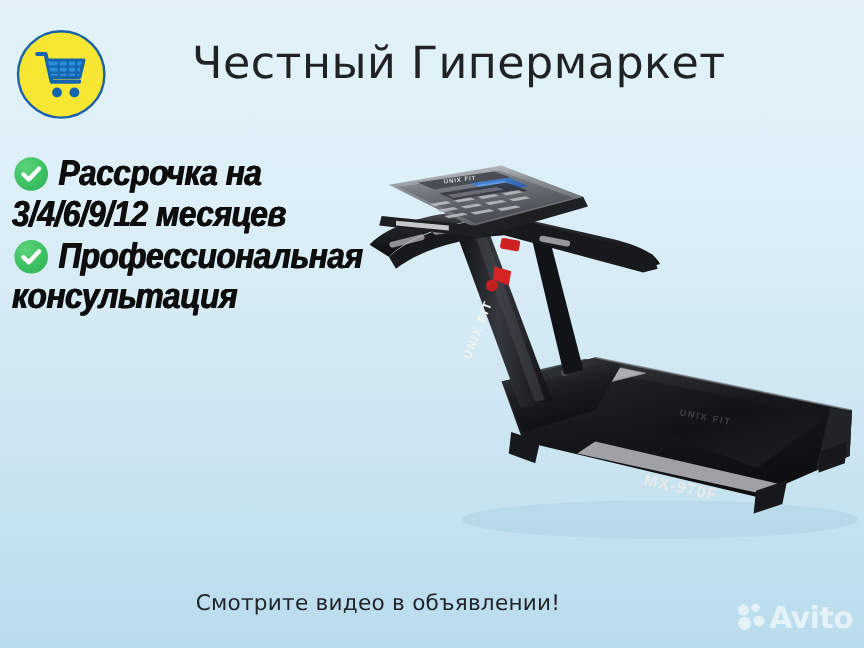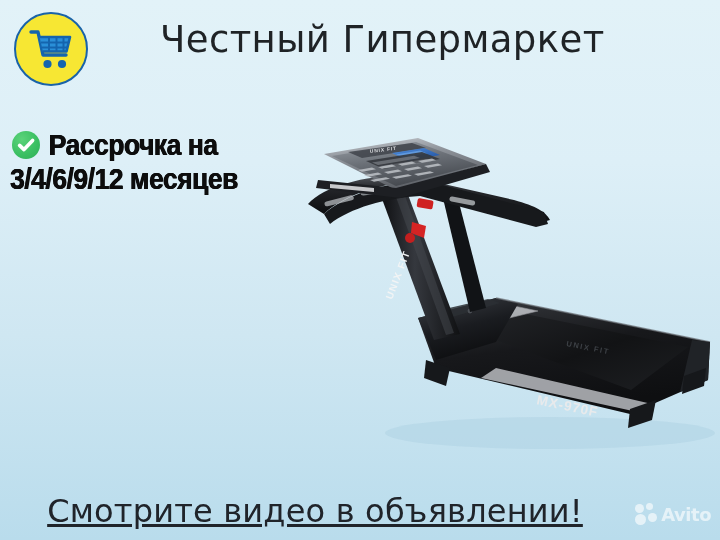--- a/index.html
+++ b/index.html
@@ -14,21 +14,21 @@
     overflow: hidden;
     background: linear-gradient(to bottom, #e2f2f8 0%, #ddeff7 30%, #cfe7f2 62%, #b9dcec 100%);
     font-family: "Liberation Sans", sans-serif;
     -webkit-font-smoothing: antialiased;
   }
 
   
   .header {
     position: absolute;
     left: 0;
-    top: 3px;
+    top: 16px;
     width: 720px;
     height: 92px;
   }
   .cart-badge {
     position: absolute;
     left: 14px;
     top: 9px;
     width: 74px;
     height: 74px;
     border-radius: 50%;
@@ -53,20 +53,21 @@
   
   .features {
     position: absolute;
     left: 10px;
     top: 128px;
     width: 360px;
   }
   .feature {
     position: relative;
     margin-bottom: 1px;
+    font-style: italic;
   }
   .feature-line {
     display: block;
     font-family: "Liberation Sans", sans-serif;
     font-weight: bold;
     font-size: 30px;
     line-height: 34px;
     color: #0d0d0d;
     letter-spacing: -0.5px;
     transform: scaleX(0.88);
@@ -101,26 +102,25 @@
   .product svg { display: block; }
 
   
   .footer-text {
     position: absolute;
     left: 0;
     top: 492px;
     width: 720px;
     text-align: center;
     font-family: "DejaVu Sans", sans-serif;
-    font-size: 32px;
+    font-size: 18px;
     color: #20242a;
     letter-spacing: 0.2px;
     padding-right: 90px;
     box-sizing: border-box;
-    text-decoration: underline;
   }
 
   .avito-mark {
     position: absolute;
     right: 9px;
     bottom: 12px;
     height: 28px;
     display: flex;
     align-items: center;
     opacity: 0.62;
@@ -131,21 +131,21 @@
     display: block;
     border-radius: 50%;
     background: #ffffff;
   }
   .avito-dots i.d1 { width: 9px;  height: 9px;  left: 0px;  top: 1px; }
   .avito-dots i.d2 { width: 7px;  height: 7px;  left: 11px; top: 0px; }
   .avito-dots i.d3 { width: 11px; height: 11px; left: 0px;  top: 11px; }
   .avito-dots i.d4 { width: 9px;  height: 9px;  left: 13px; top: 10px; }
   .avito-word {
     font-family: "DejaVu Sans", sans-serif;
-    font-size: 18px;
+    font-size: 25px;
     font-weight: bold;
     color: #ffffff;
     letter-spacing: -0.5px;
     line-height: 25px;
   }
 </style>
 </head>
 <body>
 
 <div id="canvas">
@@ -177,20 +177,30 @@
       <span class="check-icon">
         <span class="disc"></span>
         <svg width="28" height="28" viewBox="0 0 28 28">
             <path d="M7.6 14.4 L12 18.6 L20.6 9.4" stroke="#ffffff" stroke-width="3.6" fill="none" stroke-linecap="round" stroke-linejoin="round"></path>
           </svg>
       </span>
       <span class="feature-line first">Рассрочка на</span>
       <span class="feature-line">3/4/6/9/12 месяцев</span>
     </div>
 
+    <div class="feature">
+      <span class="check-icon">
+        <span class="disc"></span>
+        <svg width="28" height="28" viewBox="0 0 28 28">
+            <path d="M7.6 14.4 L12 18.6 L20.6 9.4" stroke="#ffffff" stroke-width="3.6" fill="none" stroke-linecap="round" stroke-linejoin="round"></path>
+          </svg>
+      </span>
+      <span class="feature-line first">Профессиональная</span>
+      <span class="feature-line">консультация</span>
+    </div>
 
 
   </div>
 
   <div class="product">
     <svg width="420" height="340" viewBox="0 0 420 340" xmlns="http://www.w3.org/2000/svg">
       <defs>
         <linearGradient id="deckTop" x1="0" y1="0" x2="0.35" y2="1">
           <stop offset="0" stop-color="#3a3d42"></stop>
           <stop offset="0.5" stop-color="#17181b"></stop>

